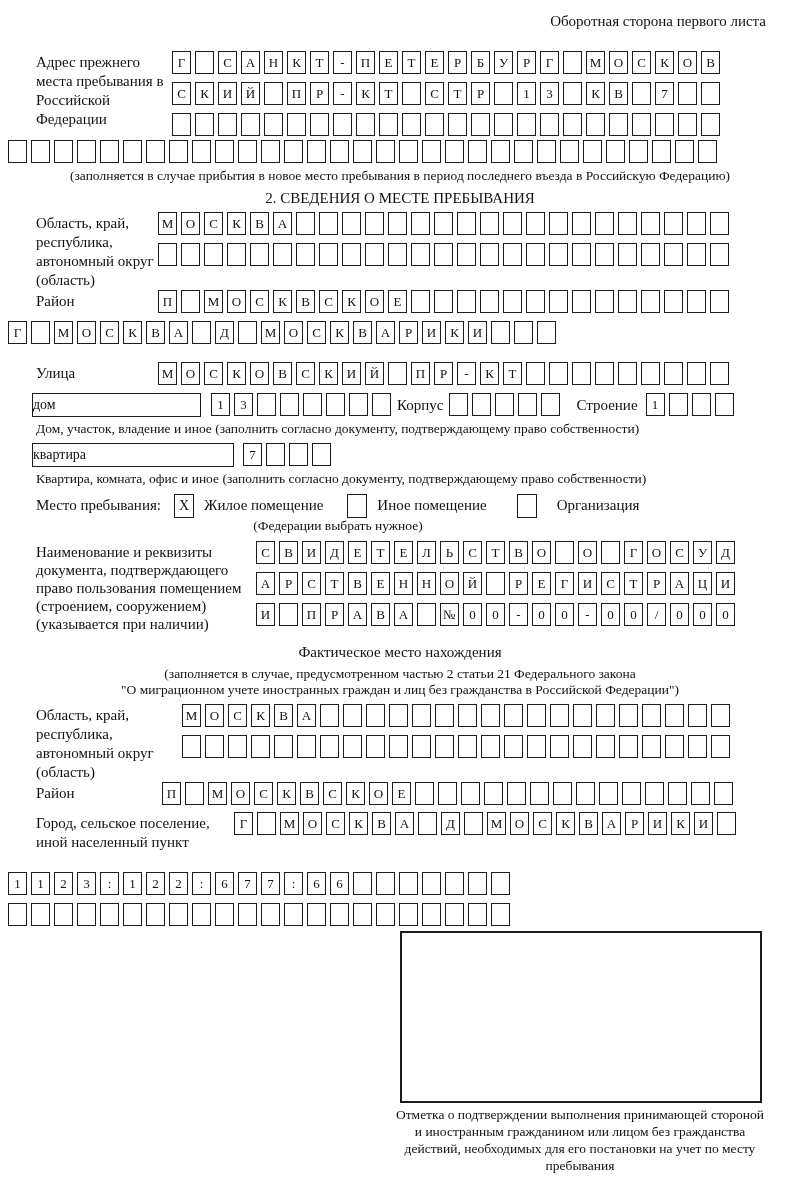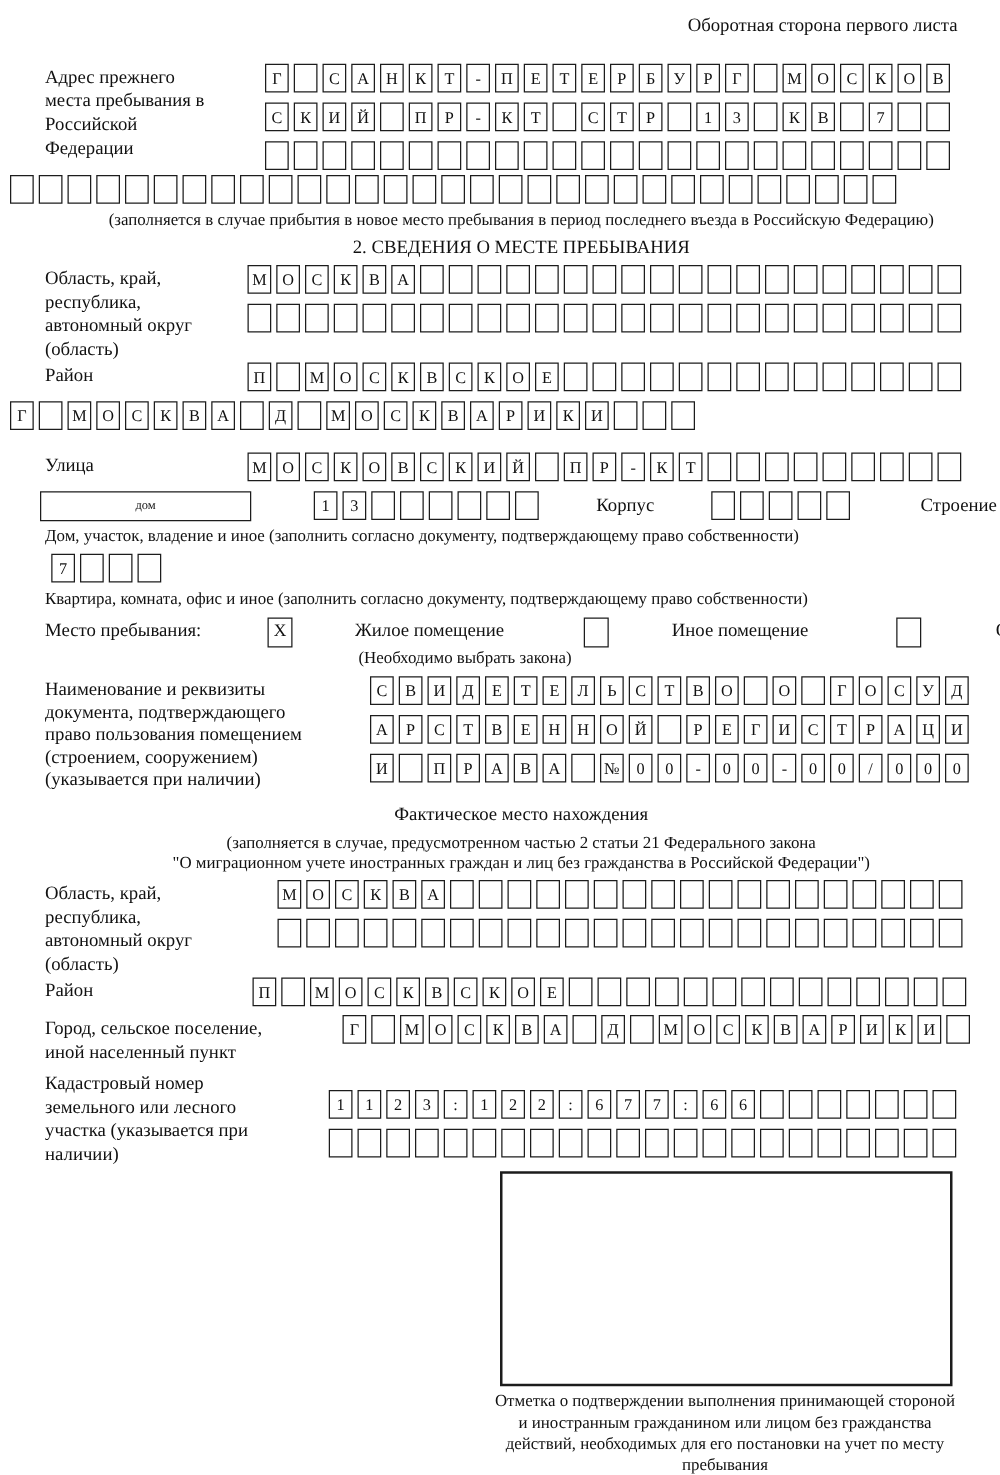--- a/index.html
+++ b/index.html
@@ -2,34 +2,34 @@
 <html><head>
 <meta charset="utf-8">
 <style>
   html,body{margin:0;padding:0;}
   body{
     width:800px;height:1180px;overflow:hidden;background:#fff;color:#111;
     font-family:"Liberation Serif","DejaVu Serif",serif;
     box-sizing:border-box;padding-top:12px;position:relative;
   }
   .topline{font-size:15px;line-height:19px;text-align:right;padding-right:34px;margin-bottom:20px;}
-  .flexrow{display:flex;align-items:flex-start;margin-left:8px;gap:40px;}
+  .flexrow{display:flex;align-items:flex-start;margin-left:8px;}
   .lbl{font-size:15px;line-height:19px;padding-left:28px;box-sizing:border-box;flex:none;padding-top:2px;}
   .cellrow{white-space:nowrap;height:25px;margin-bottom:6px;flex:none;}
   .cell{
     display:inline-block;width:17px;height:21px;border:1.5px solid #1c1c1c;margin-right:4px;
     text-align:center;font-size:13px;line-height:21px;vertical-align:top;font-family:"Liberation Serif",serif;
   }
   .boxlabel{
-    display:inline-block;border:1.5px solid #1c1c1c;height:22px;line-height:22px;text-align:center;
-    font-size:10px;vertical-align:top;box-sizing:content-box;flex:none;
+    display:inline-block;border:1.5px solid #1c1c1c;height:22px;line-height:22px;
+    font-size:14px;vertical-align:top;box-sizing:content-box;flex:none;
   }
   .inline-lbl{font-size:15px;line-height:25px;flex:none;}
   .note{font-size:13.5px;line-height:16px;}
-  .center{text-align:center;padding-left:34px;}
+  .center{text-align:center;}
   .bold{font-weight:normal;}
   .sect-title{font-size:15px;line-height:19px;margin:5px 0 4px 0;}
   .checkbox{
     display:inline-block;width:18px;height:22px;border:1.5px solid #1c1c1c;text-align:center;
     font-size:14px;line-height:22px;vertical-align:middle;flex:none;
   }
   .stamp-box{border:2px solid #1c1c1c;width:358px;height:168px;margin-left:400px;margin-top:3px;}
   .stamp-note{width:372px;margin-left:394px;margin-top:3px;font-size:13.5px;line-height:17px;text-align:center;}
 </style>
 </head>
@@ -76,34 +76,35 @@
   <div class="boxlabel" style="width:167px;">дом</div>
   <div class="cellrow" style="margin-left:10px;margin-bottom:0;"><span class="cell">1</span><span class="cell">3</span><span class="cell"></span><span class="cell"></span><span class="cell"></span><span class="cell"></span><span class="cell"></span><span class="cell"></span></div>
   <div class="inline-lbl" style="margin-left:2px;margin-right:6px;">Корпус</div>
   <div class="cellrow" style="margin-bottom:0;"><span class="cell"></span><span class="cell"></span><span class="cell"></span><span class="cell"></span><span class="cell"></span></div>
   <div class="inline-lbl" style="margin-left:12px;margin-right:8px;">Строение</div>
   <div class="cellrow" style="margin-bottom:0;"><span class="cell">1</span><span class="cell"></span><span class="cell"></span><span class="cell"></span></div>
 </div>
 <div class="note" style="margin-left:36px;margin-top:3px;">Дом, участок, владение и иное (заполнить согласно документу, подтверждающему право собственности)</div>
 
 <div class="flexrow" style="margin-left:32px;margin-top:6px;">
+  <div class="boxlabel" style="width:200px;">квартира</div>
   <div class="cellrow" style="margin-left:9px;margin-bottom:0;"><span class="cell">7</span><span class="cell"></span><span class="cell"></span><span class="cell"></span></div>
 </div>
 <div class="note" style="margin-left:36px;margin-top:3px;">Квартира, комната, офис и иное (заполнить согласно документу, подтверждающему право собственности)</div>
 
 <div class="flexrow" style="margin-left:36px;margin-top:6px;align-items:center;">
   <div class="inline-lbl">Место пребывания:</div>
   <div class="checkbox" style="margin-left:13px;">X</div>
   <div class="inline-lbl" style="margin-left:10px;">Жилое помещение</div>
   <div class="checkbox" style="margin-left:24px;"></div>
   <div class="inline-lbl" style="margin-left:10px;">Иное помещение</div>
   <div class="checkbox" style="margin-left:30px;"></div>
   <div class="inline-lbl" style="margin-left:20px;">Организация</div>
 </div>
-<div class="note center" style="width:660px;margin-left:8px;">(Необходимо выбрать закона)</div>
+<div class="note center" style="width:660px;margin-left:8px;">(Федерации выбрать нужное)</div>
 
 <div class="flexrow" style="margin-top:7px;">
   <div class="lbl" style="width:248px;line-height:18px;">Наименование и реквизиты документа, подтверждающего право пользования помещением (строением, сооружением) (указывается при наличии)</div>
   <div>
     <div class="cellrow"><span class="cell">С</span><span class="cell">В</span><span class="cell">И</span><span class="cell">Д</span><span class="cell">Е</span><span class="cell">Т</span><span class="cell">Е</span><span class="cell">Л</span><span class="cell">Ь</span><span class="cell">С</span><span class="cell">Т</span><span class="cell">В</span><span class="cell">О</span><span class="cell"></span><span class="cell">О</span><span class="cell"></span><span class="cell">Г</span><span class="cell">О</span><span class="cell">С</span><span class="cell">У</span><span class="cell">Д</span></div>
     <div class="cellrow"><span class="cell">А</span><span class="cell">Р</span><span class="cell">С</span><span class="cell">Т</span><span class="cell">В</span><span class="cell">Е</span><span class="cell">Н</span><span class="cell">Н</span><span class="cell">О</span><span class="cell">Й</span><span class="cell"></span><span class="cell">Р</span><span class="cell">Е</span><span class="cell">Г</span><span class="cell">И</span><span class="cell">С</span><span class="cell">Т</span><span class="cell">Р</span><span class="cell">А</span><span class="cell">Ц</span><span class="cell">И</span></div>
     <div class="cellrow" style="margin-bottom:0;"><span class="cell">И</span><span class="cell"></span><span class="cell">П</span><span class="cell">Р</span><span class="cell">А</span><span class="cell">В</span><span class="cell">А</span><span class="cell"></span><span class="cell">№</span><span class="cell">0</span><span class="cell">0</span><span class="cell">-</span><span class="cell">0</span><span class="cell">0</span><span class="cell">-</span><span class="cell">0</span><span class="cell">0</span><span class="cell">/</span><span class="cell">0</span><span class="cell">0</span><span class="cell">0</span></div>
   </div>
 </div>
 
@@ -123,21 +124,20 @@
   <div class="lbl" style="width:154px;">Район</div>
   <div class="cellrow" style="margin-bottom:0;"><span class="cell">П</span><span class="cell"></span><span class="cell">М</span><span class="cell">О</span><span class="cell">С</span><span class="cell">К</span><span class="cell">В</span><span class="cell">С</span><span class="cell">К</span><span class="cell">О</span><span class="cell">Е</span><span class="cell"></span><span class="cell"></span><span class="cell"></span><span class="cell"></span><span class="cell"></span><span class="cell"></span><span class="cell"></span><span class="cell"></span><span class="cell"></span><span class="cell"></span><span class="cell"></span><span class="cell"></span><span class="cell"></span><span class="cell"></span></div>
 </div>
 
 <div class="flexrow" style="margin-top:5px;">
   <div class="lbl" style="width:226px;">Город, сельское поселение, иной населенный пункт</div>
   <div class="cellrow" style="margin-bottom:0;"><span class="cell">Г</span><span class="cell"></span><span class="cell">М</span><span class="cell">О</span><span class="cell">С</span><span class="cell">К</span><span class="cell">В</span><span class="cell">А</span><span class="cell"></span><span class="cell">Д</span><span class="cell"></span><span class="cell">М</span><span class="cell">О</span><span class="cell">С</span><span class="cell">К</span><span class="cell">В</span><span class="cell">А</span><span class="cell">Р</span><span class="cell">И</span><span class="cell">К</span><span class="cell">И</span><span class="cell"></span></div>
 </div>
 
 <div class="flexrow" style="margin-top:4px;">
-  <div class="lbl" style="width:215px;">Кадастровый номер земельного или лесного участка (указывается при наличии)</div>
   <div style="margin-top:16px;">
     <div class="cellrow"><span class="cell">1</span><span class="cell">1</span><span class="cell">2</span><span class="cell">3</span><span class="cell">:</span><span class="cell">1</span><span class="cell">2</span><span class="cell">2</span><span class="cell">:</span><span class="cell">6</span><span class="cell">7</span><span class="cell">7</span><span class="cell">:</span><span class="cell">6</span><span class="cell">6</span><span class="cell"></span><span class="cell"></span><span class="cell"></span><span class="cell"></span><span class="cell"></span><span class="cell"></span><span class="cell"></span></div>
     <div class="cellrow" style="margin-bottom:0;"><span class="cell"></span><span class="cell"></span><span class="cell"></span><span class="cell"></span><span class="cell"></span><span class="cell"></span><span class="cell"></span><span class="cell"></span><span class="cell"></span><span class="cell"></span><span class="cell"></span><span class="cell"></span><span class="cell"></span><span class="cell"></span><span class="cell"></span><span class="cell"></span><span class="cell"></span><span class="cell"></span><span class="cell"></span><span class="cell"></span><span class="cell"></span><span class="cell"></span></div>
   </div>
 </div>
 
 <div class="stamp-box"></div>
 <div class="stamp-note">Отметка о подтверждении выполнения принимающей стороной и иностранным гражданином или лицом без гражданства действий, необходимых для его постановки на учет по месту пребывания</div>
 
 </body></html>

